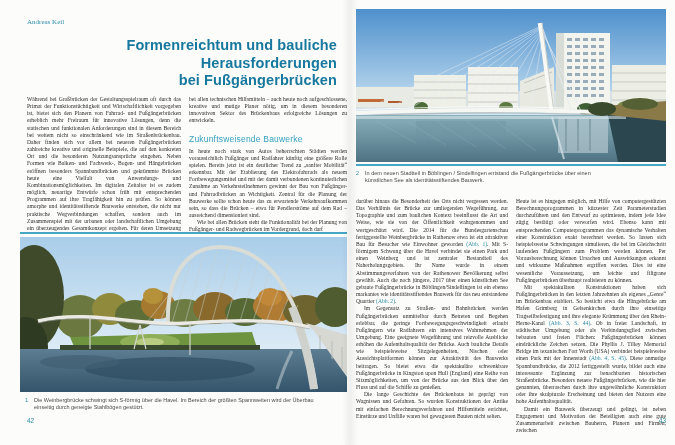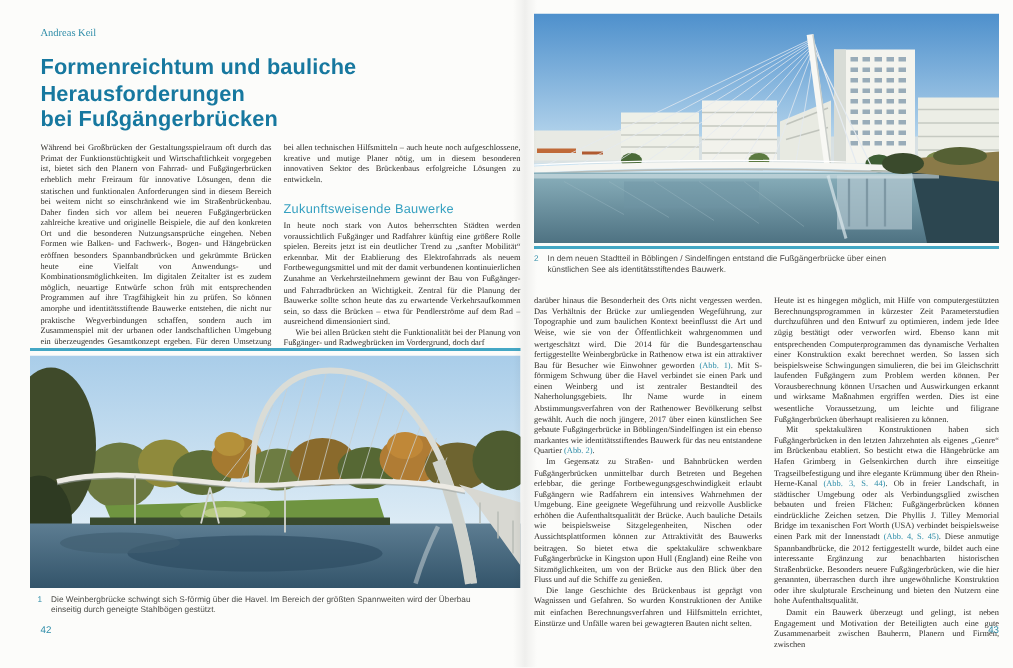--- a/index.html
+++ b/index.html
@@ -10,21 +10,21 @@
     -webkit-font-smoothing:antialiased;
   }
   .abs{position:absolute;}
   
   .gutter{left:342px;top:0;width:16px;height:445px;
     background:linear-gradient(90deg,rgba(0,0,0,0) 0%,rgba(0,0,0,0.05) 48%,rgba(0,0,0,0.09) 50%,rgba(0,0,0,0.05) 52%,rgba(0,0,0,0) 100%);}
   
   .author{left:27px;top:18px;font-size:7px;color:#2d8ca8;}
   .title{left:27px;top:37px;width:310px;margin:0;
     font-family:"Liberation Sans", sans-serif;font-weight:700;
-    font-size:14.5px;line-height:17.5px;color:#17789f;white-space:pre-line;letter-spacing:.1px;}
+    font-size:14.5px;line-height:17.5px;color:#17789f;white-space:pre-line;letter-spacing:.1px;text-align:right;}
   .bodycols{display:flex;gap:8px;}
   .col{overflow:hidden;}
   .col p{margin:0;font-size:5.6px;line-height:7.15px;color:#2e2c28;text-align:justify;}
   .col p + p{text-indent:8px;}
   .subhead{font-family:"Liberation Sans", sans-serif;font-size:8.5px;color:#35a0c0;
     margin:9px 0 4px 0;font-weight:400;letter-spacing:.2px;}
   .figref{color:#2d8ca8;}
   .rule{height:2px;background:#44a7c4;}
   .caption{display:flex;gap:6px;font-family:"Liberation Sans", sans-serif;
     font-size:5.5px;line-height:7px;color:#4a4a46;}

